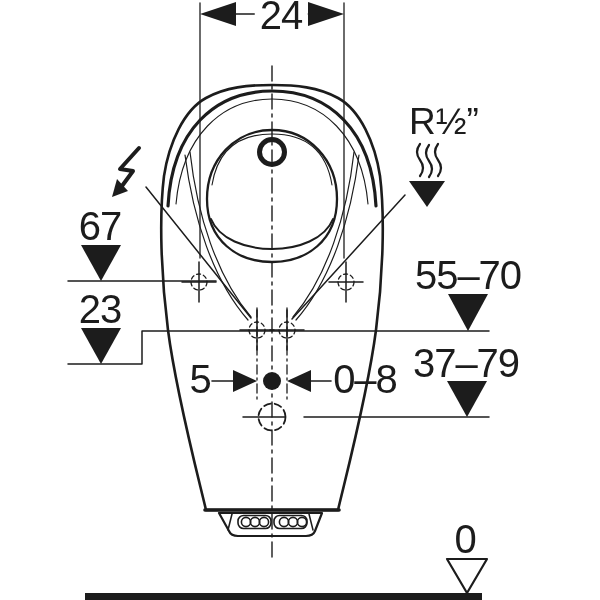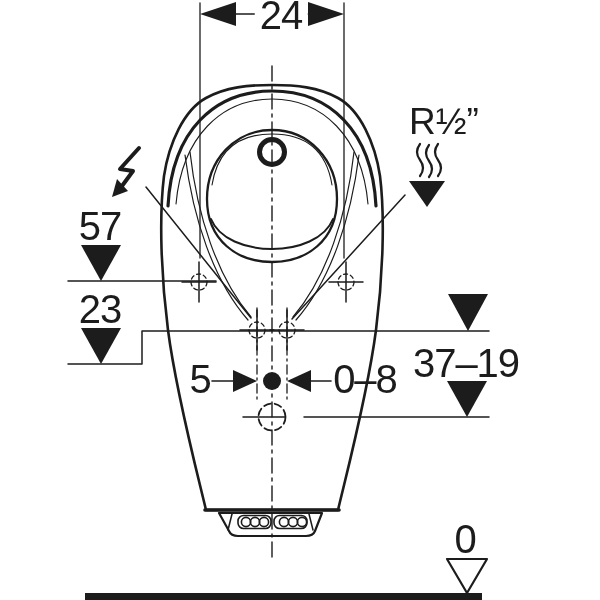--- a/index.html
+++ b/index.html
@@ -153,26 +153,27 @@
         <polygon points="447,559 487,559 467,593" fill="#ffffff" stroke-width="2.2"></polygon>
       </g>
 
     </g>
   </svg>
 
   <div class="lbl lbl-bg" style="left:281px; top:15px;">24</div>
 
   <div class="lbl lbl-sm" style="left:444px; top:121px;">R½”</div>
 
-  <div class="lbl" style="left:100px; top:226px;">57</div>
+  <div class="lbl" style="left:100px; top:226px;">67</div>
 
   <div class="lbl" style="left:100px; top:309px;">23</div>
 
+  <div class="lbl" style="left:468px; top:275px;">55–70</div>
 
-  <div class="lbl" style="left:466px; top:363px;">37–19</div>
+  <div class="lbl" style="left:466px; top:363px;">37–79</div>
 
   <div class="lbl" style="left:200px; top:379px;">5</div>
 
   <div class="lbl" style="left:365px; top:379px;">0–8</div>
 
   <div class="lbl" style="left:465px; top:539px;">0</div>
 
 </div>
 
 </body></html>

